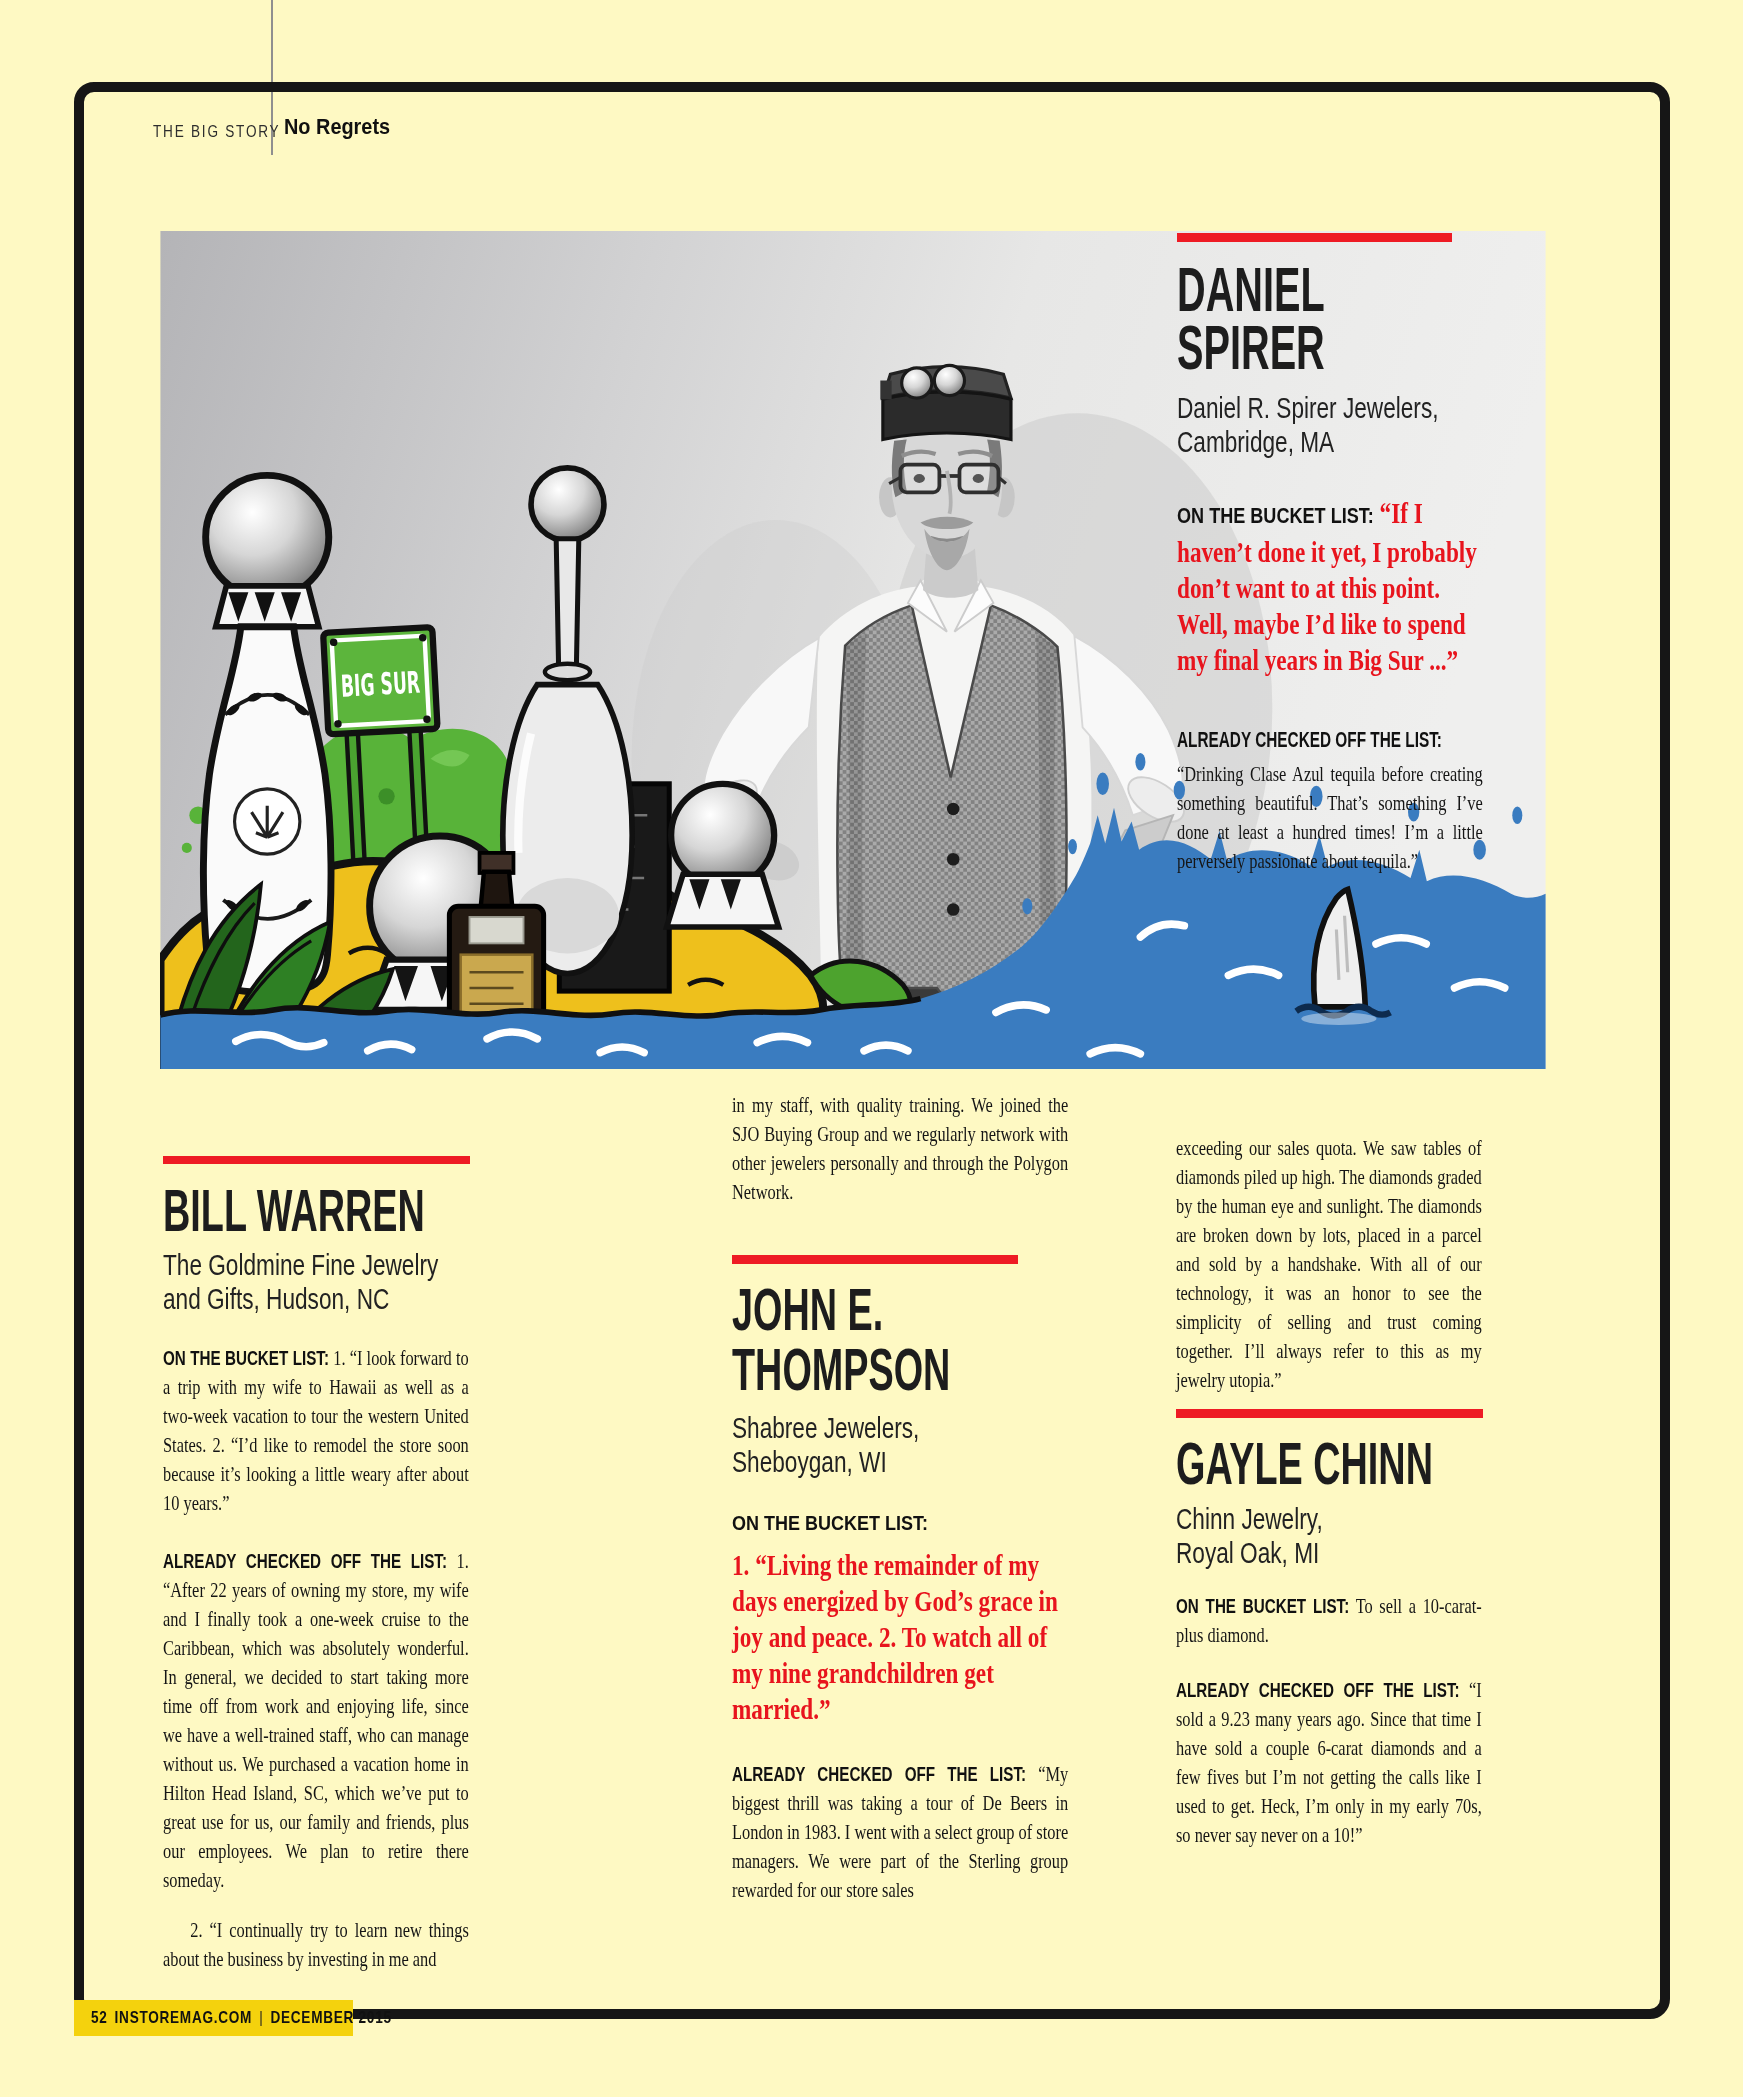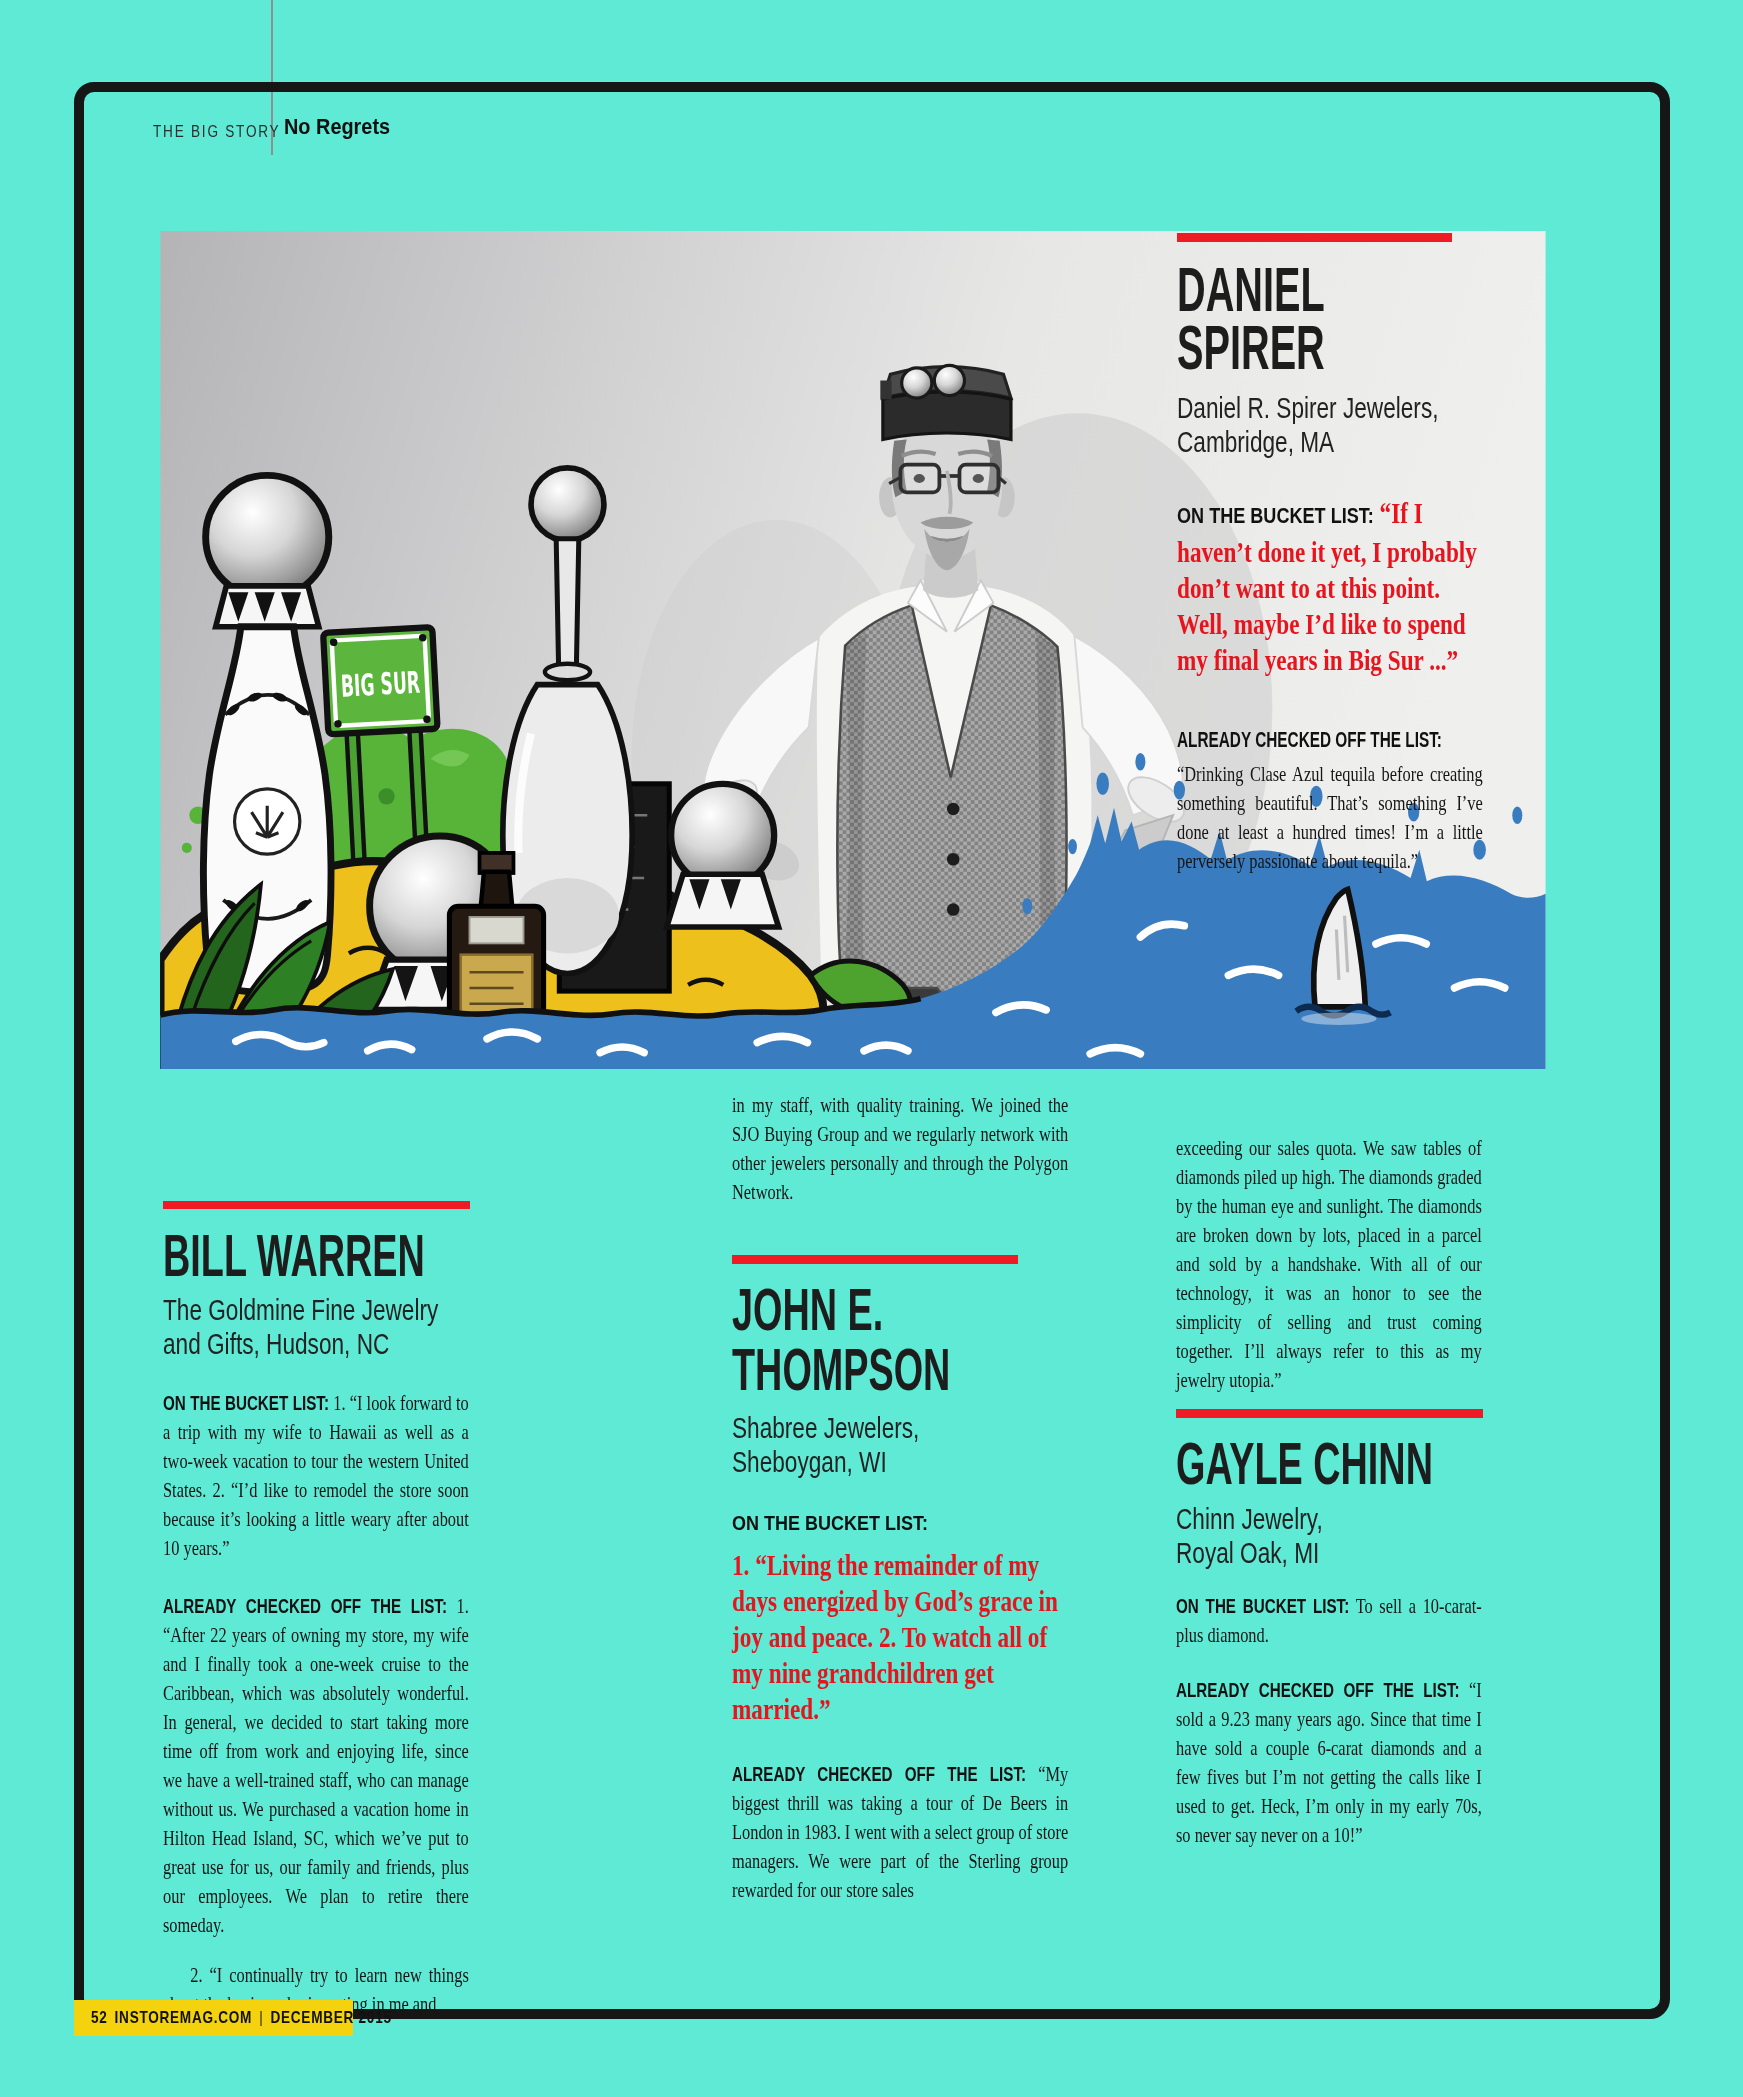--- a/index.html
+++ b/index.html
@@ -1,16 +1,16 @@
 <!DOCTYPE html>
 <html style="font-size:10px"><head>
 <meta charset="utf-8">
 <style>
   html,body{margin:0;padding:0;background:#fff;}
-  .page{position:relative;width:1744px;height:2097px;background:#5eead4;overflow:hidden;
+  .page{position:relative;width:1744px;height:2097px;background:#fef9c3;overflow:hidden;
         font-family:"Liberation Sans",sans-serif;color:#141414;}
   .crop-line{position:absolute;left:271px;top:0;width:1.9px;height:155px;background:#8f8f8f;}
   .frame{position:absolute;left:74px;top:82px;width:1596px;height:1937px;box-sizing:border-box;
          border:10px solid #161616;border-radius:20px;z-index:1;}
   .kicker{position:absolute;left:153px;top:122px;font-size:17px;letter-spacing:2.2px;color:#2e2e2e;
           transform:scaleX(.8);transform-origin:0 0;white-space:nowrap;z-index:2;}
   .page-title{position:absolute;left:284px;top:114px;font-size:22.6px;font-weight:bold;color:#101010;
           transform:scaleX(.88);transform-origin:0 0;white-space:nowrap;z-index:2;}
   .photo{position:absolute;left:160px;top:231px;width:1386px;height:838px;z-index:2;}
   .photo svg{display:block;}
@@ -33,21 +33,21 @@
   .spirer{position:absolute;left:1177px;top:231px;width:309px;z-index:3;}
   .sp-bar{position:absolute;left:0;top:1.9px;width:275px;}
   .sp-name{position:absolute;left:0;top:29px;font-size:63px;line-height:58px;}
   .sp-store{position:absolute;left:0;top:160px;}
   .sp-bucket{position:absolute;left:0;top:264px;width:386px;}
   .sp-checked{position:absolute;left:0;top:495px;width:392px;}
   .sp-checked .lbl-block{margin-bottom:5px;transform:scaleX(.92);transform-origin:0 0;white-space:nowrap;}
 
   
   .col{position:absolute;z-index:2;}
-  .col1{left:163px;top:1193px;width:306px;}
+  .col1{left:163px;top:1148px;width:306px;}
   .col2{left:732px;top:1091px;width:336px;}
   .col3{left:1176px;top:1134px;width:306px;}
   .col1 .redbar{width:307px;margin-top:7.5px;}
   .col2 .redbar{width:286px;}
   .col3 .redbar{width:307px;}
   .col .bigname{margin-top:16.3px;}
   .col .store{margin-top:7.5px;}
   .w1{width:392px;}
   .w2{width:431px;}
   .mt-bucket{margin-top:28px;}

